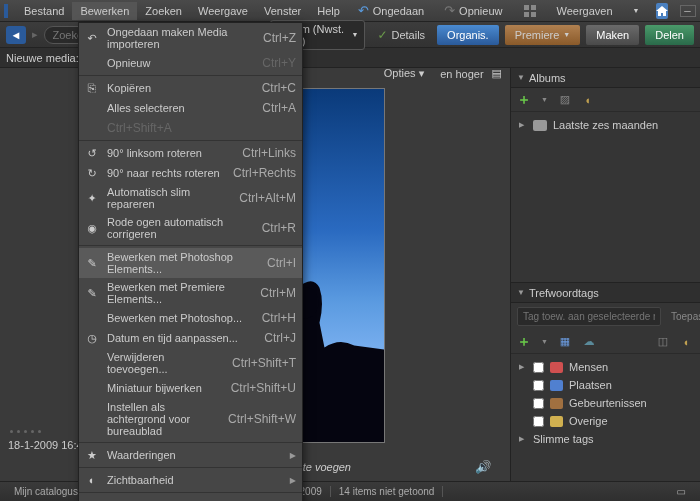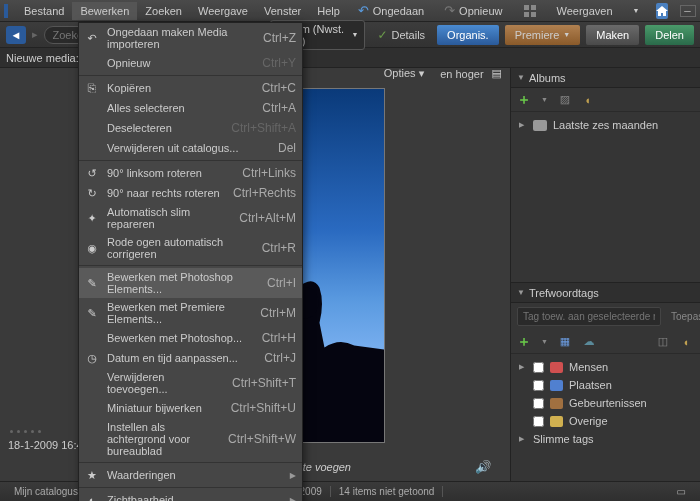--- a/index.html
+++ b/index.html
@@ -269,27 +269,21 @@
       <span class="lbl">Kopiëren</span>
       <span class="sc">Ctrl+C</span>
     </div>
     <div class="row">
       <span class="ico"></span>
       <span class="lbl">Alles selecteren</span>
       <span class="sc">Ctrl+A</span>
     </div>
     <div class="row disabled">
       <span class="ico"></span>
-      <span class="lbl">Deselecteren</span>
       <span class="sc">Ctrl+Shift+A</span>
-    </div>
-    <div class="row">
-      <span class="ico"></span>
-      <span class="lbl">Verwijderen uit catalogus...</span>
-      <span class="sc">Del</span>
     </div>
     <div class="sep"></div>
     <div class="row">
       <span class="ico">↺</span>
       <span class="lbl">90° linksom roteren</span>
       <span class="sc">Ctrl+Links</span>
     </div>
     <div class="row">
       <span class="ico">↻</span>
       <span class="lbl">90° naar rechts roteren</span>

